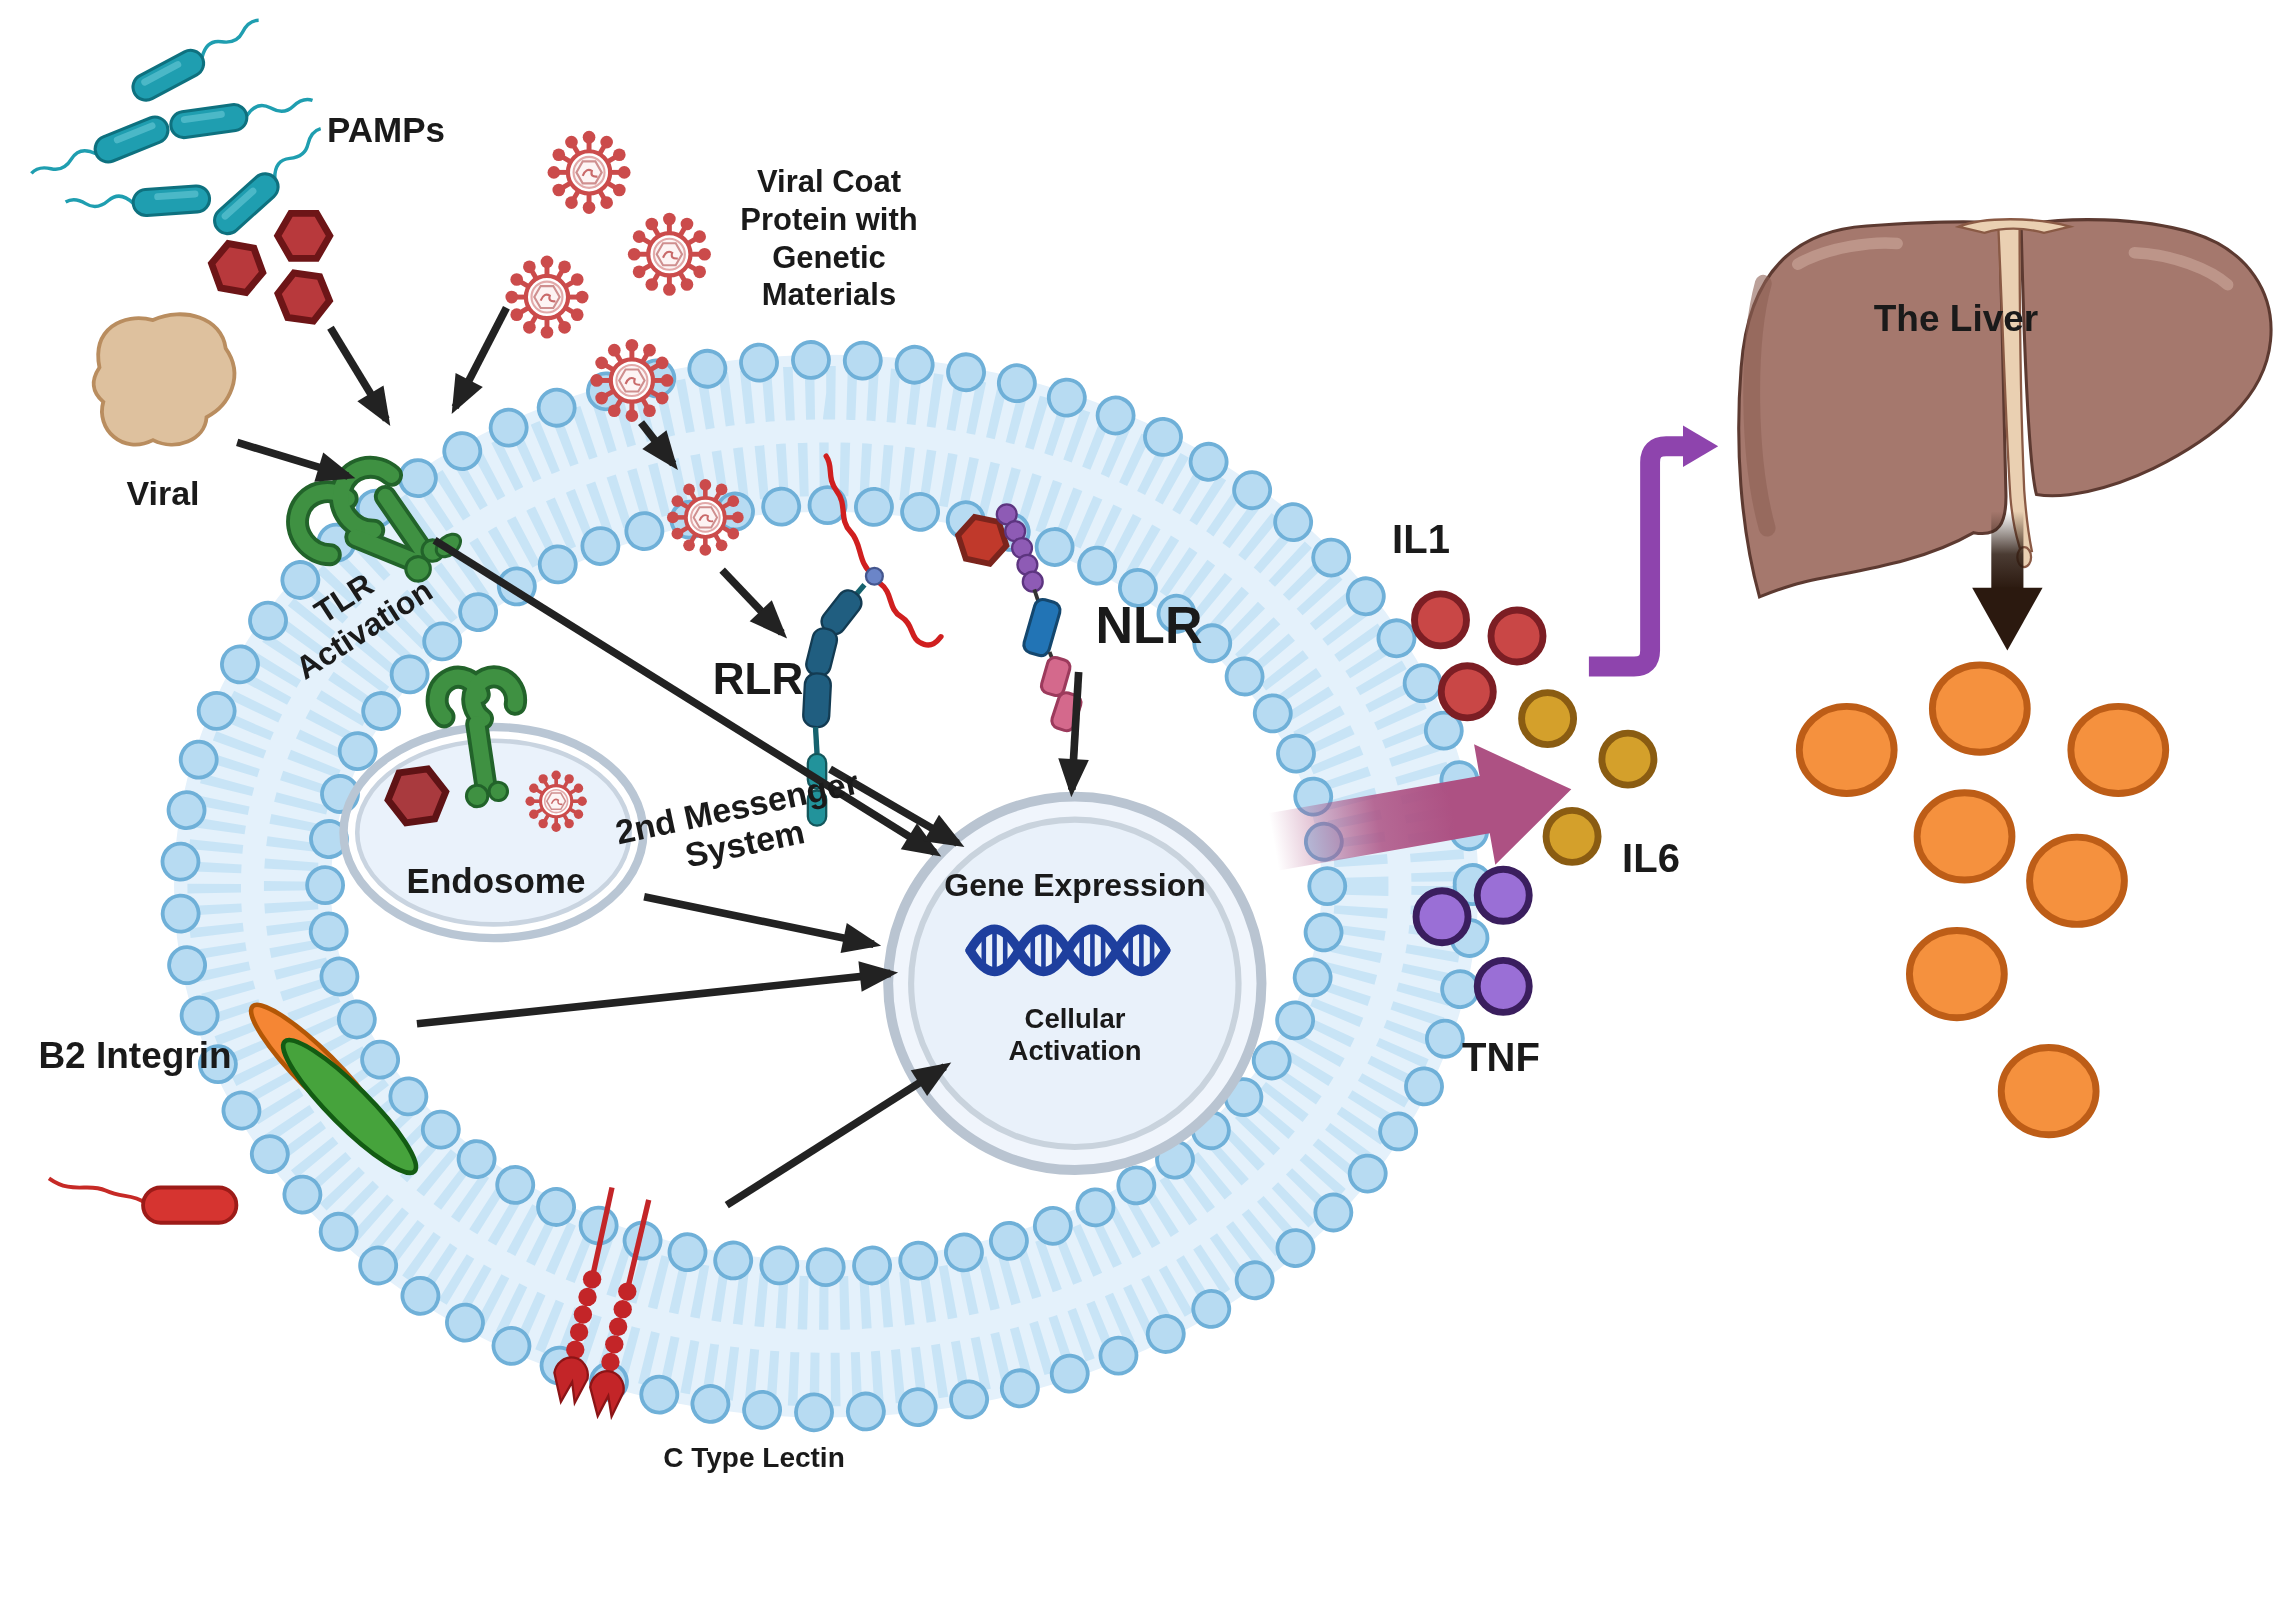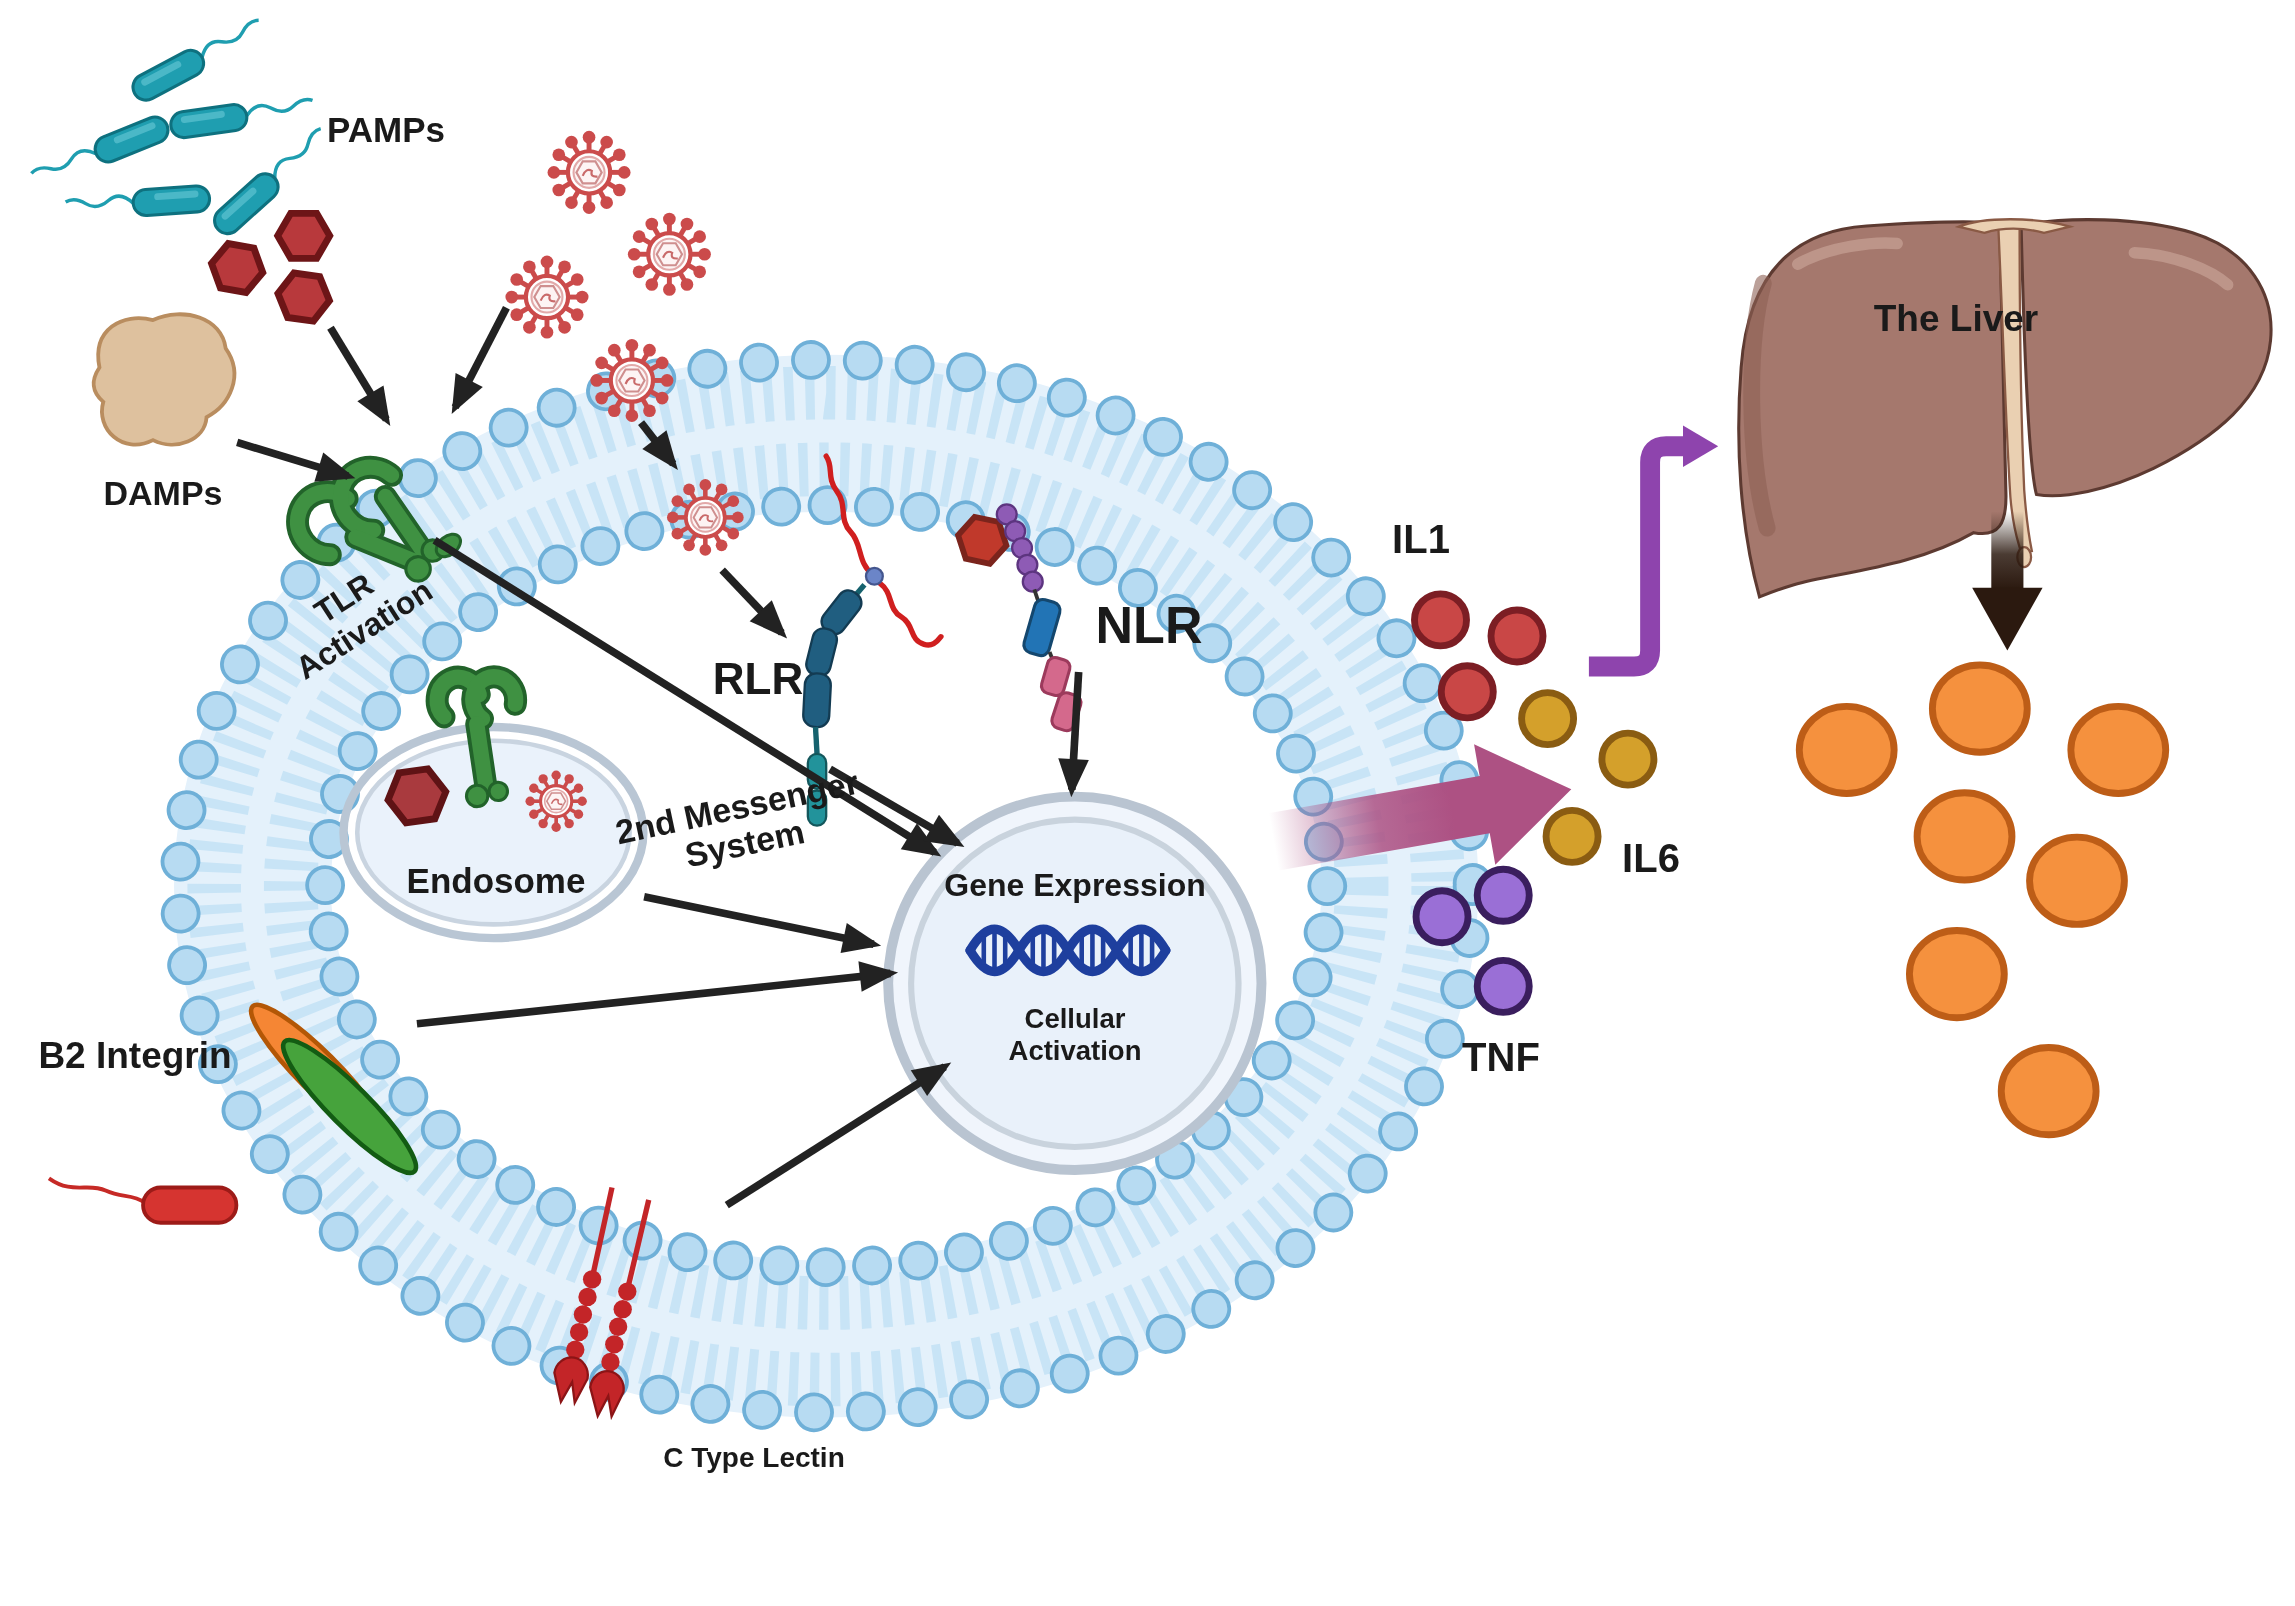--- a/index.html
+++ b/index.html
@@ -346,22 +346,28 @@
     <ellipse class="crp" cx="2568" cy="1093" rx="62" ry="57"></ellipse>
     <ellipse class="crp" cx="2715" cy="1151" rx="62" ry="57"></ellipse>
     <ellipse class="crp" cx="2558" cy="1273" rx="62" ry="57"></ellipse>
     <ellipse class="crp" cx="2678" cy="1426" rx="62" ry="57"></ellipse>
   </g>
 </svg>
 
 <div class="labels">
   <div class="lbl" style="left:386px;top:130px;font-size:35px;">PAMPs</div>
 
-
-  <div class="lbl" style="left:163px;top:494px;font-size:34px;">DAMPs</div>
+  <div class="lbl" style="left:829px;top:239px;font-size:31px;">
+    <div>Viral Coat</div>
+    <div>Protein with</div>
+    <div>Genetic</div>
+    <div>Materials</div>
+  </div>
+
+  <div class="lbl" style="left:163px;top:494px;font-size:34px;">Viral</div>
 
   <div class="lbl rot33" style="left:354px;top:614px;font-size:32px;line-height:1.15;">
     <div>TLR</div>
     <div>Activation</div>
   </div>
 
   <div class="lbl" style="left:758px;top:679px;font-size:44px;">RLR</div>
   <div class="lbl" style="left:1149px;top:626px;font-size:52px;">NLR</div>
 
   <div class="lbl" style="left:496px;top:881px;font-size:35px;">Endosome</div>

